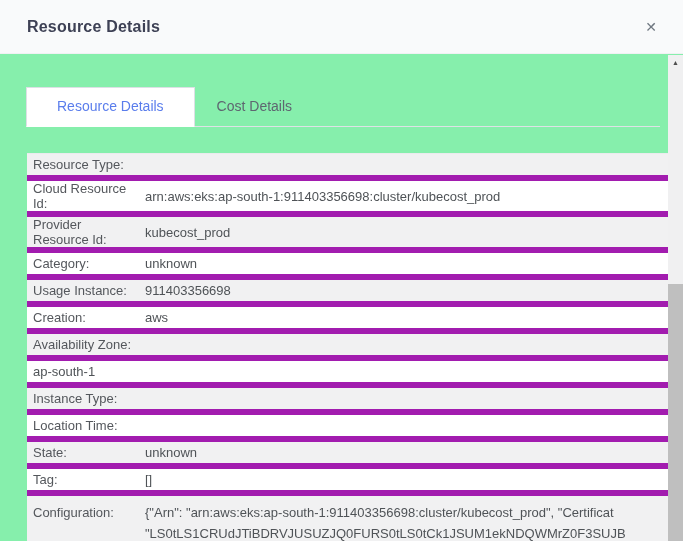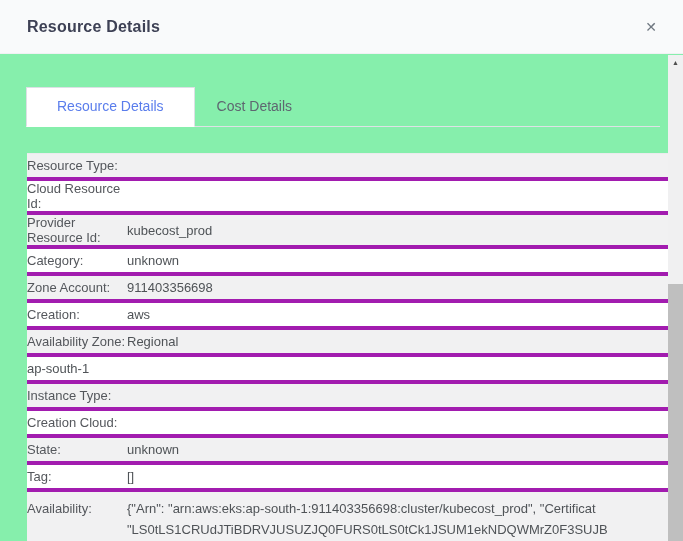--- a/index.html
+++ b/index.html
@@ -75,23 +75,24 @@
     margin: 26px 0 0 27px;
     width: 641px;
     border-top: 1px solid #ebebee;
     font-size: 13px;
     color: #4f5357;
   }
   .trow {
     display: flex;
     align-items: center;
     min-height: 27px;
-    border-bottom: 4px solid #a21caf;
+    border-bottom: 6px solid #a21caf;
     box-sizing: border-box;
-    padding-left: 0;
+    padding-left: 6px;
+    gap: 12px;
   }
   .trow:nth-child(odd) { background: #f1f1f2; }
   .trow:nth-child(even) { background: #ffffff; }
   .trow .tlabel {
     flex: 0 0 100px;
     color: #54575c;
   }
   .trow .tvalue {
     flex: 1 1 auto;
     overflow: hidden;
@@ -158,62 +159,62 @@
         <div class="tab active">Resource Details</div>
         <div class="tab inactive">Cost Details</div>
       </div>
 
     <div class="details-table">
         <div class="trow">
     <div class="tlabel">Resource Type:</div>
   </div>
         <div class="trow">
     <div class="tlabel">Cloud Resource Id:</div>
+    <div class="tvalue">arn:aws:eks:ap-south-1:911403356698:cluster/kubecost_prod</div>
   </div>
         <div class="trow">
     <div class="tlabel">Provider Resource Id:</div>
     <div class="tvalue">kubecost_prod</div>
   </div>
         <div class="trow">
     <div class="tlabel">Category:</div>
     <div class="tvalue">unknown</div>
   </div>
         <div class="trow">
-    <div class="tlabel">Zone Account:</div>
+    <div class="tlabel">Usage Instance:</div>
     <div class="tvalue">911403356698</div>
   </div>
         <div class="trow">
     <div class="tlabel">Creation:</div>
     <div class="tvalue">aws</div>
   </div>
         <div class="trow">
     <div class="tlabel">Availability Zone:</div>
-    <div class="tvalue">Regional</div>
   </div>
         <div class="trow">
     <div class="tvalue">ap-south-1</div>
   </div>
         <div class="trow">
     <div class="tlabel">Instance Type:</div>
     <div class="tvalue"></div>
   </div>
         <div class="trow">
-    <div class="tlabel">Creation Cloud:</div>
+    <div class="tlabel">Location Time:</div>
     <div class="tvalue"></div>
   </div>
         <div class="trow">
     <div class="tlabel">State:</div>
     <div class="tvalue">unknown</div>
   </div>
         <div class="trow">
     <div class="tlabel">Tag:</div>
     <div class="tvalue">[]</div>
   </div>
         <div class="trow multi-row">
-    <div class="tlabel">Availability:</div>
+    <div class="tlabel">Configuration:</div>
     <div class="tvalue">
             <div class="cfg-line">{"Arn": "arn:aws:eks:ap-south-1:911403356698:cluster/kubecost_prod", "Certificat</div>
             <div class="cfg-line">"LS0tLS1CRUdJTiBDRVJUSUZJQ0FURS0tLS0tCk1JSUM1ekNDQWMrZ0F3SUJB</div>
             <div class="cfg-more"><span>... - </span><span class="show-more-link">Show More</span></div>
           </div>
   </div>
       </div>
 
   </div>
 

